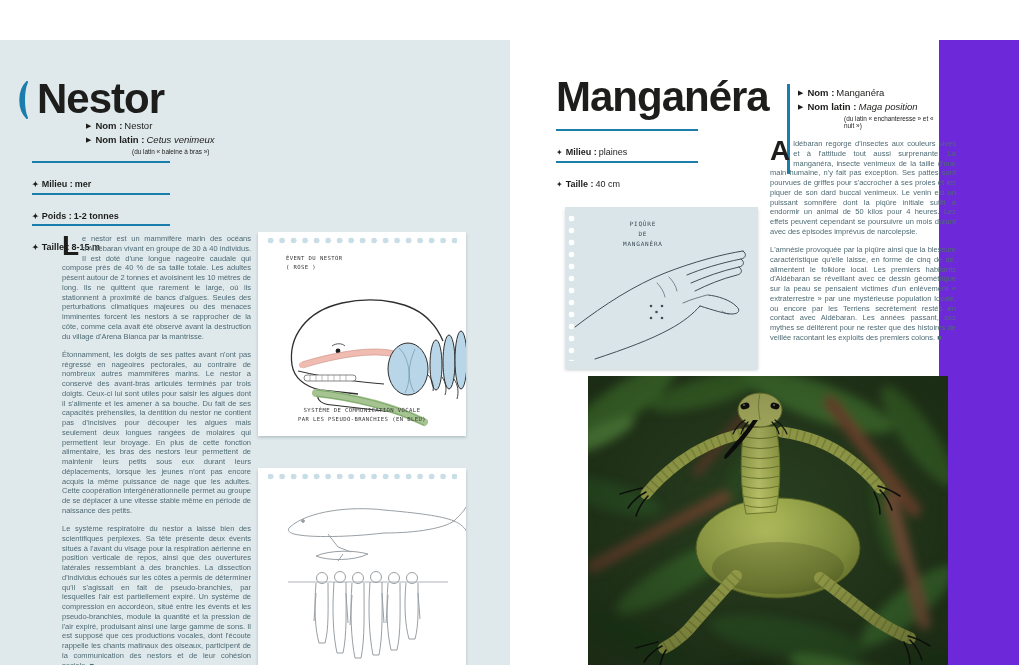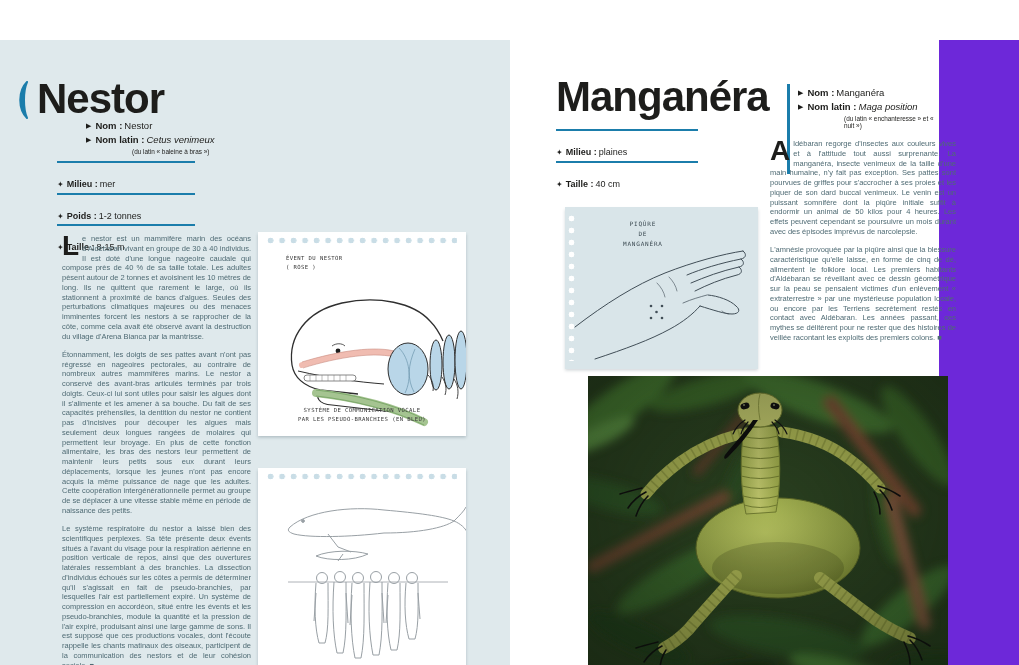--- a/index.html
+++ b/index.html
@@ -18,21 +18,21 @@
   .info-block{position:absolute;color:#1d1d1b;}
   .info-left{left:86px;top:80px;}
   .info-right{left:288px;top:47px;}
   .info-line{font-size:9.5px;margin-bottom:3px;white-space:nowrap;}
   .info-line .marker{font-size:7px;margin-right:4px;vertical-align:1px;}
   .info-line b{margin-right:2px;}
   .italic{font-style:italic;}
   .info-note{font-size:6.4px;margin-left:46px;margin-top:1px;}
 
   .stats{position:absolute;}
-  .stats-left{left:57px;top:121px;width:138px;}
+  .stats-left{left:32px;top:121px;width:138px;font-weight:bold;}
   .stats-right{left:46px;top:89px;width:142px;}
   .stat-row{border-top:2.5px solid #1b7dab;padding-top:16px;height:13.5px;
             font-size:9px;color:#1d1d1b;white-space:nowrap;}
   .stat-row .marker{font-size:8px;margin-right:3px;}
   .stat-row b{margin-right:2px;}
 
   .body-col{position:absolute;font-size:7.5px;line-height:1.3;color:#4f6b74;
             text-align:justify;}
   .body-left{left:62px;top:194px;width:189px;}
   .body-right{left:260px;top:99px;width:186px;}

